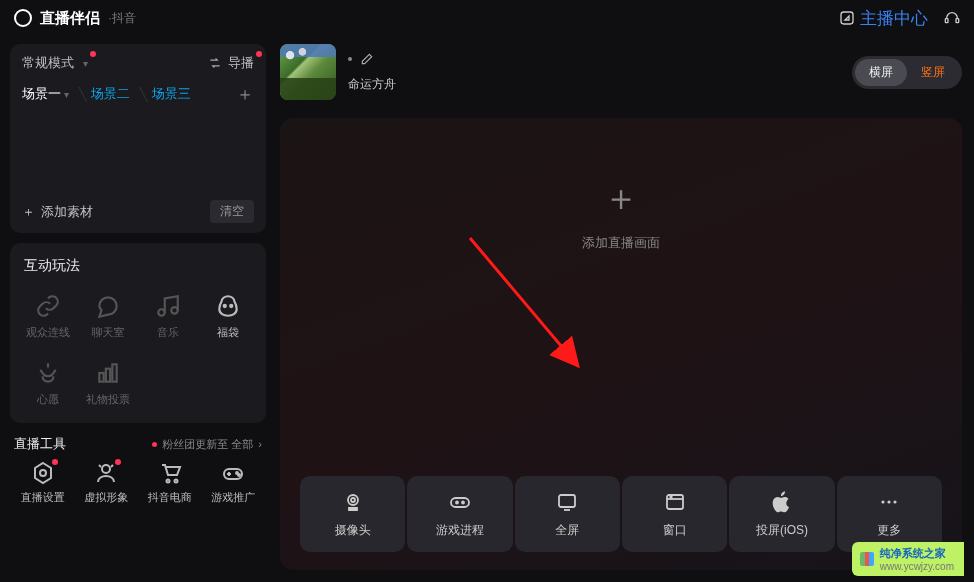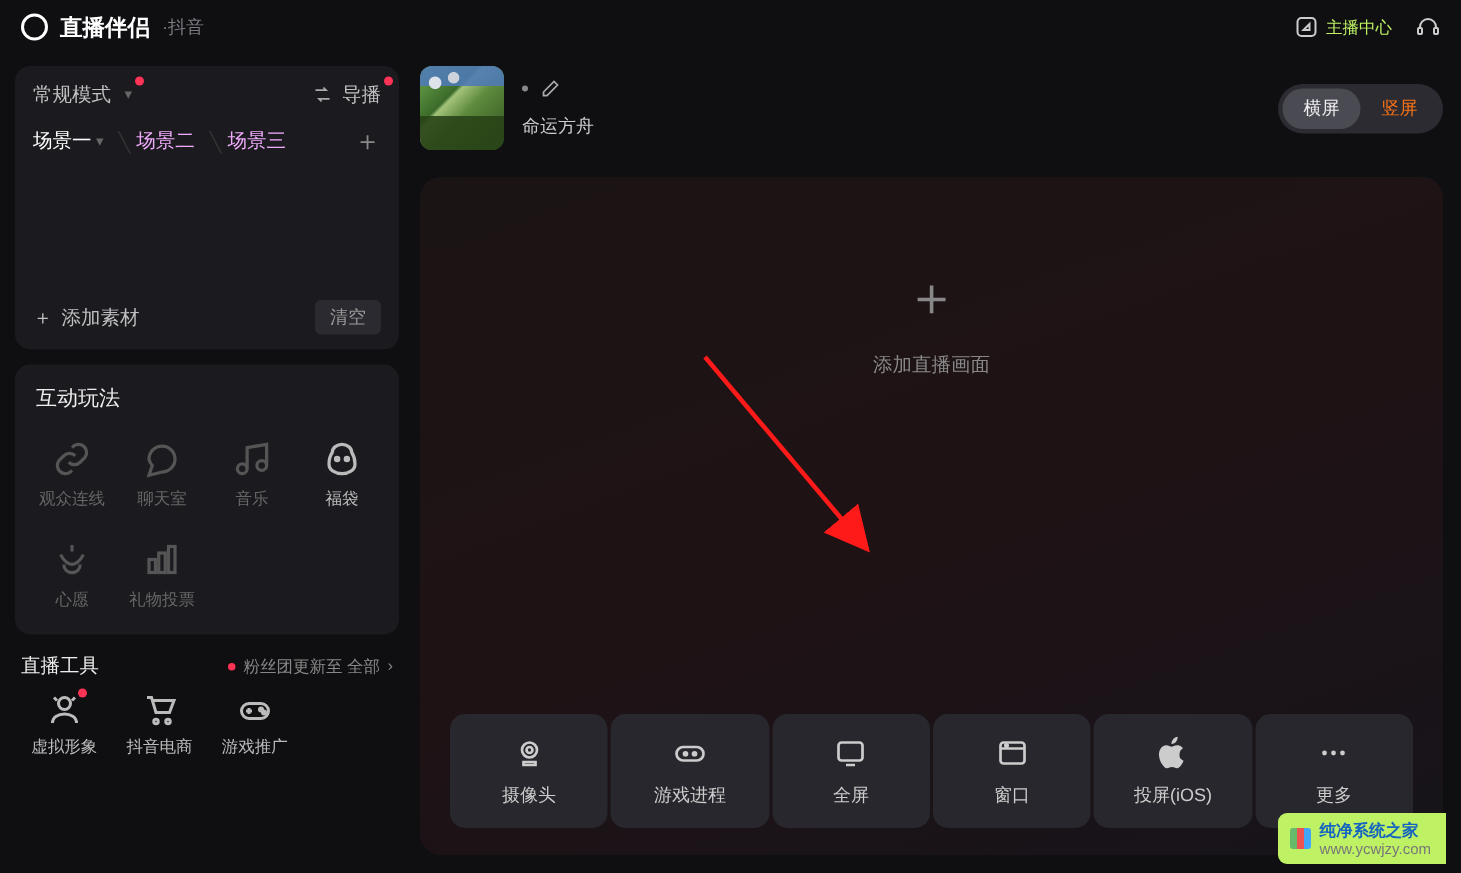--- a/index.html
+++ b/index.html
@@ -2,31 +2,31 @@
 <html><head>
 <meta charset="utf-8">
 <style>
 * { margin:0; padding:0; box-sizing:border-box; font-family:"Microsoft YaHei",Arial,sans-serif; }
 body { width:974px; height:582px; background:#0f0f12; color:#d0d0d0; overflow:hidden; position:relative; }
 .header { height:36px; display:flex; align-items:center; padding:0 14px; font-size:13px; }
 .logo-circle { width:18px; height:18px; border:2px solid #fff; border-radius:50%; margin-right:8px; }
 .app-title { color:#fff; font-weight:600; font-size:15px; }
 .sub-title { color:#7a7a80; margin-left:8px; font-size:12px; }
 .spacer { flex:1; }
-.header-btn { display:flex; align-items:center; color:#bef264; margin-left:16px; font-size:11px; cursor:pointer; }
+.header-btn { display:flex; align-items:center; color:#3b82f6; margin-left:16px; font-size:17px; cursor:pointer; }
 .icon { display:inline-flex; align-items:center; justify-content:center; }
 .icon svg { display:block; }
 .main { display:flex; height:calc(100% - 36px); }
 .sidebar { width:276px; padding:8px 10px; display:flex; flex-direction:column; gap:10px; }
 .panel { background:#1a1a1f; border-radius:10px; padding:10px 12px; }
 .mode-row { display:flex; align-items:center; justify-content:space-between; font-size:13px; color:#c0c0c0; position:relative; }
 .mode-left, .mode-right { display:flex; align-items:center; gap:6px; position:relative; }
 .dot-red { width:6px; height:6px; background:#ff3355; border-radius:50%; position:absolute; top:-3px; right:-8px; }
 .scene-row { display:flex; align-items:center; margin-top:10px; font-size:13px; }
-.scene-item { color:#f0abfc; margin-right:6px; display:flex; align-items:center; }
+.scene-item { color:#0ea5e9; margin-right:6px; display:flex; align-items:center; }
 .scene-item.active { color:#fff; }
 .scene-caret { color:#666; font-size:10px; margin-left:3px; }
 .slash { color:#333; margin:0 4px; }
 .scene-plus { margin-left:auto; color:#888; font-size:18px; cursor:pointer; }
 .panel-spacer { height:90px; }
 .add-row { display:flex; align-items:center; justify-content:space-between; font-size:13px; margin-top:4px; }
 .add-left { display:flex; align-items:center; gap:6px; color:#c0c0c0; cursor:pointer; }
 .clear-btn { background:#2a2a30; border-radius:4px; padding:3px 10px; font-size:12px; color:#999; cursor:pointer; }
 .section-title { font-size:14px; color:#eee; padding:4px 2px 4px 2px; }
 .grid4 { display:grid; grid-template-columns:repeat(4,1fr); gap:8px; margin-top:8px; }
@@ -202,20 +202,30 @@
           <span class="dot-red2"></span>
           <span>粉丝团更新至 全部</span>
           <span>›</span>
         </span>
       </div>
       <div class="bottom-grid">
         <div class="bcell">
           <span class="bdot"></span>
           <span class="icon">
               <svg width="24" height="24" viewBox="0 0 24 24" fill="none" stroke="#bbb" stroke-width="2">
+                <path d="M12 2l8 5v10l-8 5-8-5V7z"></path>
+                <circle cx="12" cy="12" r="3"></circle>
+              </svg>
+            </span>
+          <span>直播设置</span>
+        </div>
+        <div class="bcell">
+          <span class="bdot"></span>
+          <span class="icon">
+              <svg width="24" height="24" viewBox="0 0 24 24" fill="none" stroke="#bbb" stroke-width="2">
                 <circle cx="12" cy="8" r="4"></circle>
                 <path d="M4 21c0-4 4-6 8-6s8 2 8 6M7 6l-2-2M17 6l2-2"></path>
               </svg>
             </span>
           <span>虚拟形象</span>
         </div>
         <div class="bcell">
           <span class="icon">
               <svg width="24" height="24" viewBox="0 0 24 24" fill="none" stroke="#bbb" stroke-width="2">
                 <path d="M4 4h3l3 10h9l3-8H8"></path>

